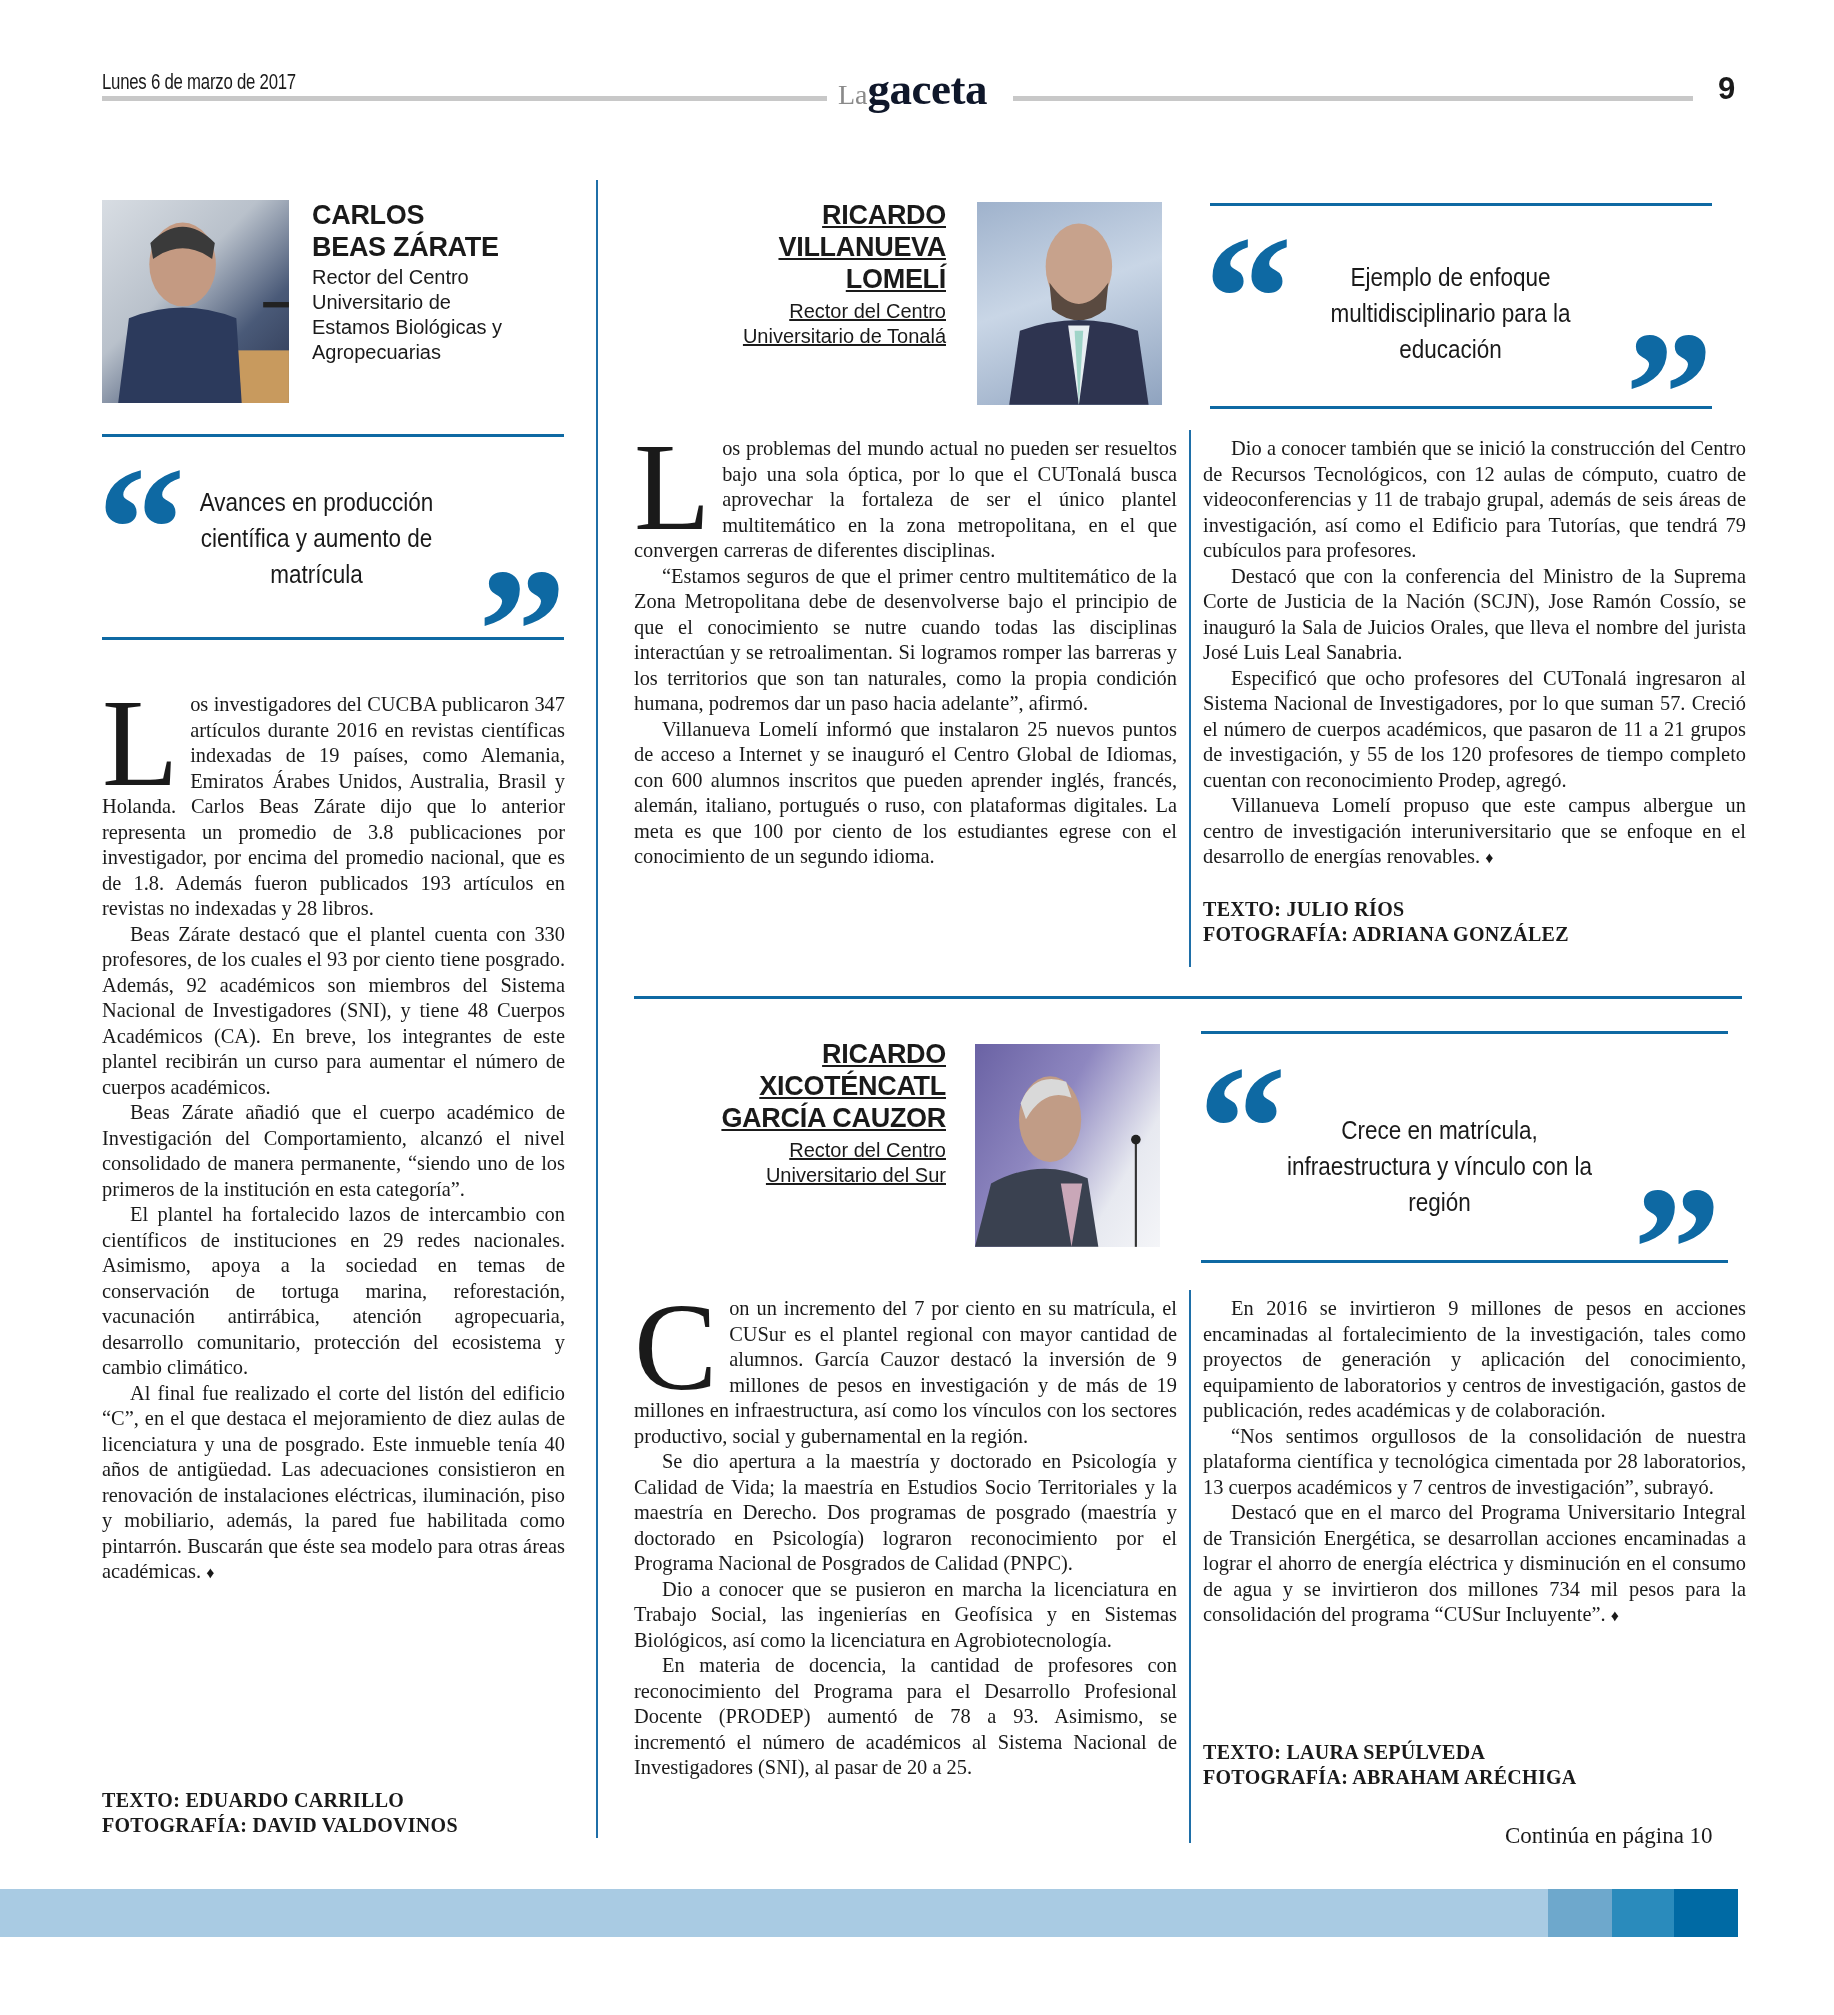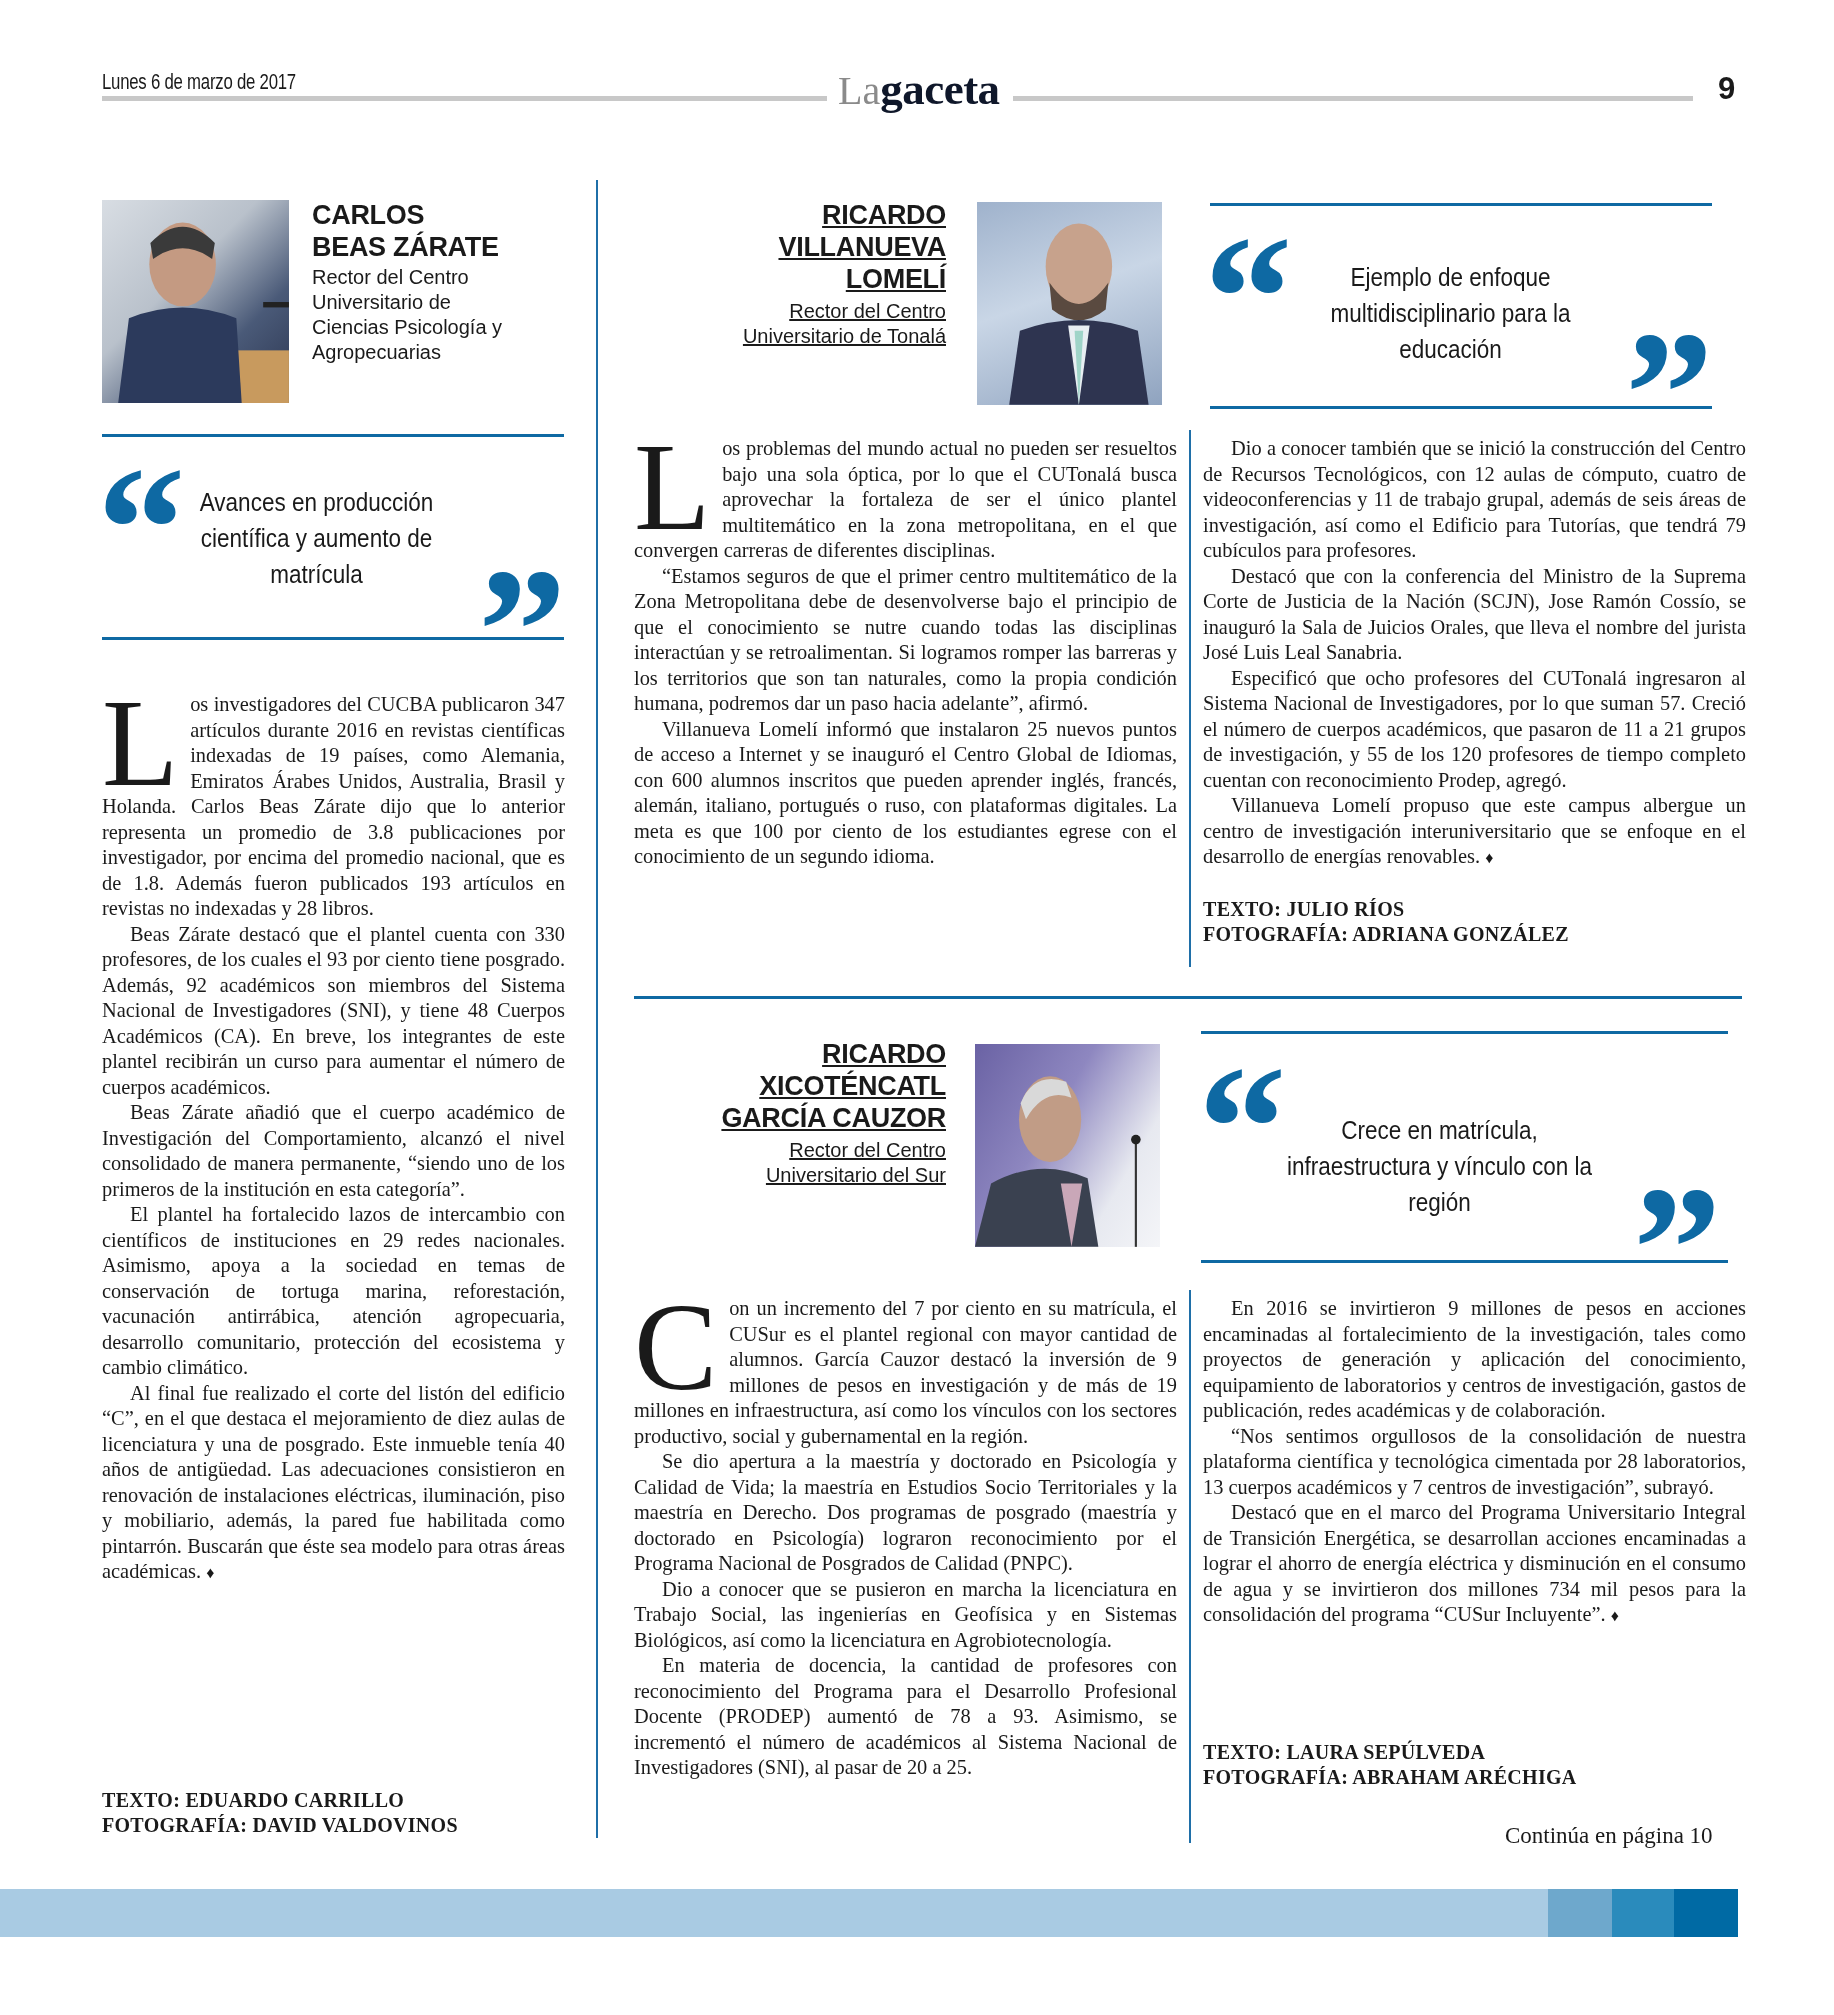--- a/index.html
+++ b/index.html
@@ -5,21 +5,21 @@
   html, body { margin:0; padding:0; background:#ffffff; }
   body { width:1834px; height:2015px; position:relative; overflow:hidden; color:#1a1a1a; }
   .abs { position:absolute; }
   .serif { font-family:"Liberation Serif","DejaVu Serif",serif; }
   .sans { font-family:"Liberation Sans","DejaVu Sans",sans-serif; }
 
   
   .hdr-date { left:102px; top:70px; font-size:21.5px; transform:scaleX(0.78); transform-origin:left top; letter-spacing:-0.3px; }
   .hdr-rule { height:5.4px; background:#c8c8c8; top:96px; }
   .hdr-logo { left:838px; top:63px; white-space:nowrap; }
-  .hdr-logo .la { font-family:"Liberation Serif",serif; font-size:40px; color:#8a8a8a; }
+  .hdr-logo .la { font-family:"Liberation Serif",serif; font-size:28px; color:#8a8a8a; }
   .hdr-logo .gac { font-family:"Liberation Serif",serif; font-size:45px; font-weight:bold; color:#0f172a; letter-spacing:-0.5px; }
   .hdr-page { left:1718px; top:71px; font-size:31px; font-weight:bold; }
 
   
   .vline { width:2.1px; background:#1f6fa8; }
   .hline { height:2.7px; background:#0e69a3; }
 
   
   .photo { background:#9aa6b4; overflow:hidden; }
   .name { font-weight:bold; font-size:27px; line-height:32px; letter-spacing:-0.3px; }
@@ -67,21 +67,21 @@
       <rect x="300" y="190" width="48" height="10" fill="#222"></rect>
     </svg>
   </div>
   <div class="abs sans" style="left:312px;top:199px;">
     <div class="name">CARLOS</div>
     <div class="name">BEAS ZÁRATE</div>
   </div>
   <div class="abs sans" style="left:312px;top:265px;">
     <div class="role">Rector del Centro</div>
     <div class="role">Universitario de</div>
-    <div class="role">Ciencias Psicología y</div>
+    <div class="role">Estamos Biológicas y</div>
     <div class="role">Agropecuarias</div>
   </div>
 
   <div class="abs hline" style="left:102px;top:434px;width:462px;"></div>
   <div class="abs quote-mark" style="left:97px;top:441px;">“</div>
   <div class="abs sans quote-text" style="left:177px;top:484px;width:279px;">
     <div>Avances en producción</div>
     <div>científica y aumento de</div>
     <div>matrícula</div>
   </div>

